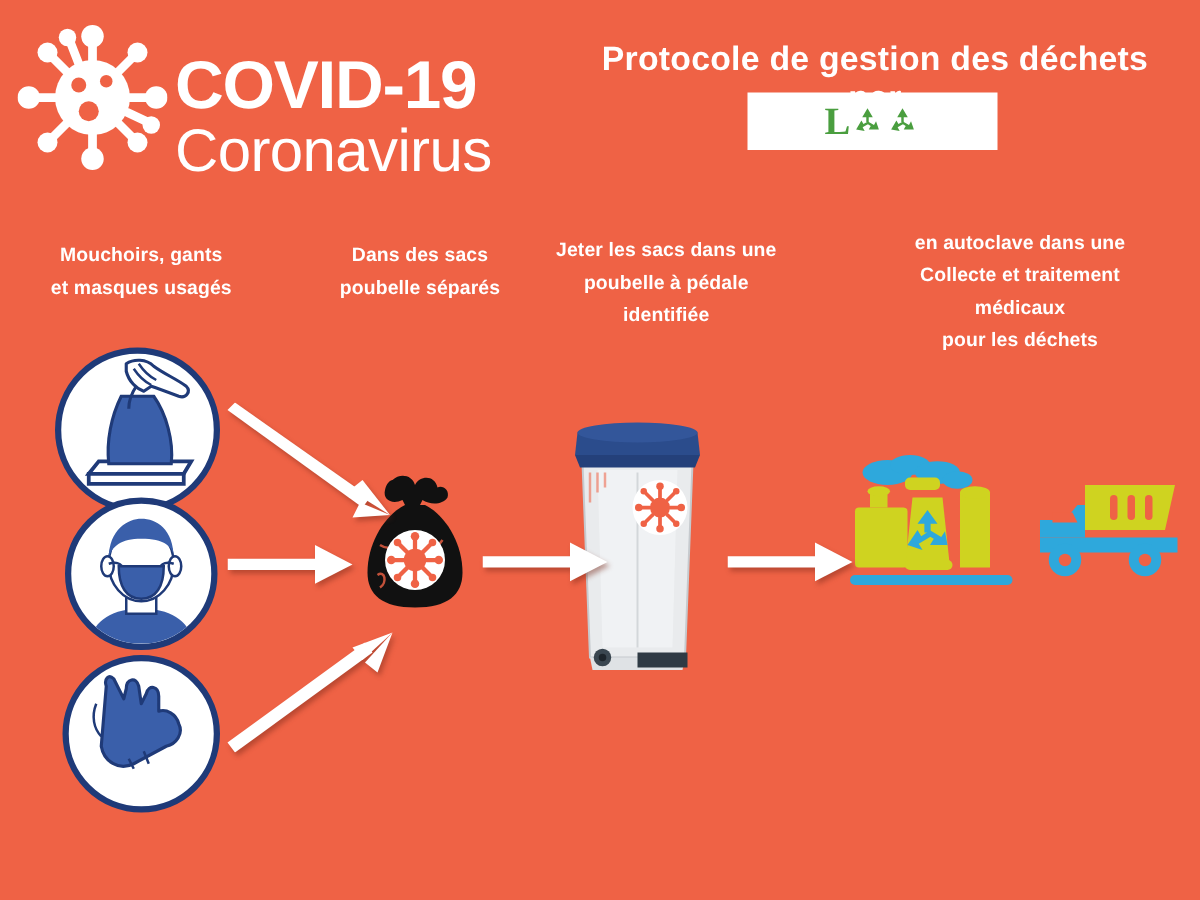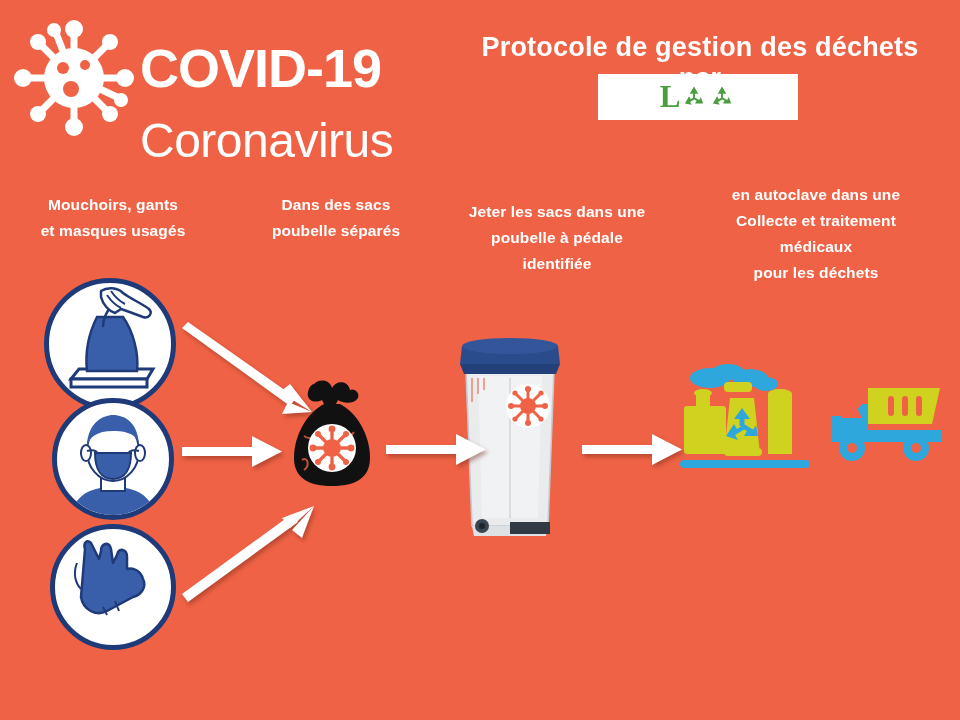--- a/index.html
+++ b/index.html
@@ -12,21 +12,21 @@
     position:relative;
   }
   .stage{position:absolute;left:0;top:0;width:960px;height:720px;}
   .abs{position:absolute;}
 
   
   #covid-logo{left:8px;top:10px;width:440px;height:130px;}
   #virus-mark{left:6px;top:8px;width:120px;height:120px;}
   #covid-wordmark{left:132px;top:14px;width:310px;height:116px;color:#fff;}
   #covid-line1{font-size:54px;font-weight:bold;line-height:56px;letter-spacing:-1px;margin-top:16px;}
-  #covid-line2{font-size:48px;font-weight:300;line-height:52px;letter-spacing:-0.5px;margin-top:19px;}
+  #covid-line2{font-size:48px;font-weight:300;line-height:52px;letter-spacing:-0.5px;}
 
   #header-title{
     left:480px;top:32px;width:440px;
     text-align:center;color:#fff;
     font-size:27px;font-weight:bold;letter-spacing:.2px;
   }
   #logipro-box{
     left:598px;top:74px;width:200px;height:46px;
     background:#ffffff;display:flex;align-items:center;justify-content:center;
   }
@@ -37,21 +37,21 @@
   }
   .recyc{display:inline-block;width:26px;height:26px;margin:0 1px;vertical-align:middle;}
 
   
   .caption{
     color:#fff;text-align:center;font-size:15.5px;font-weight:bold;
     line-height:26px;letter-spacing:.1px;
   }
   #caption-1{left:0px;  top:192px; width:226px;}
   #caption-2{left:236px;top:192px; width:200px;}
-  #caption-3{left:434px;top:188px; width:246px;margin-top:11px;}
+  #caption-3{left:410px;top:188px; width:246px;}
   #caption-4{left:680px;top:182px; width:272px;}
 
   
   .circ{
     border-radius:50%;
     background:#fff;
     border:5px solid #1f3a78;
     box-sizing:border-box;
     overflow:hidden;
   }

